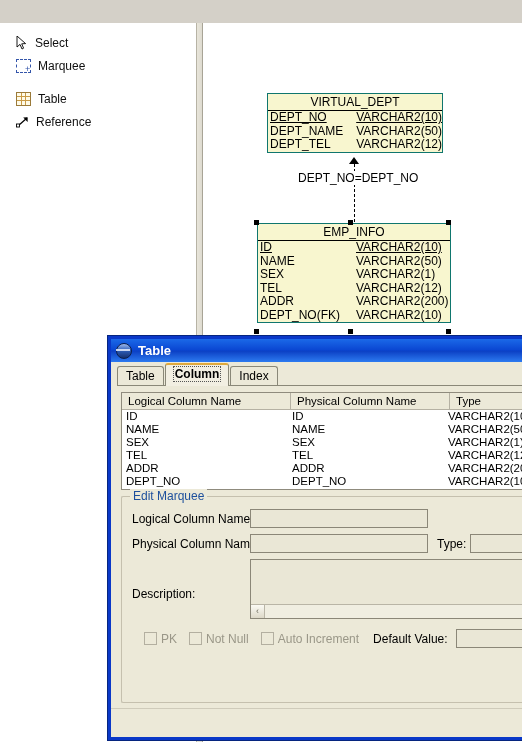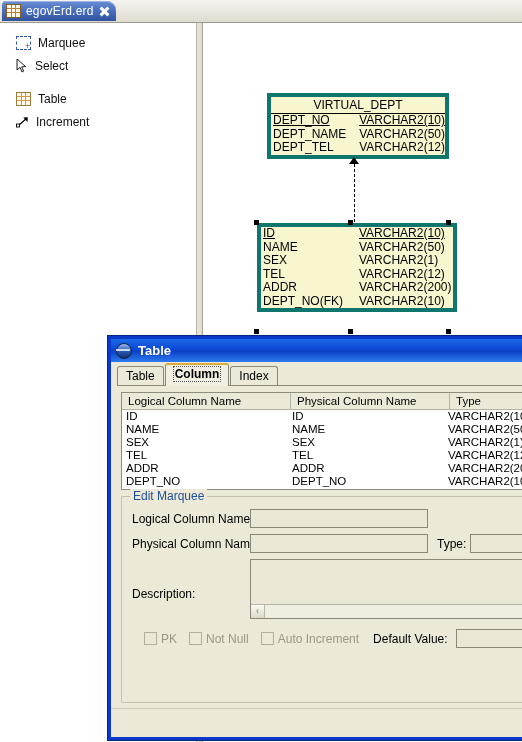--- a/index.html
+++ b/index.html
@@ -93,21 +93,21 @@
     background:linear-gradient(to right,#e8e5da,#dedbd0);
     border-right:1px solid #a8a496;
   }
 
   
   .canvas{
     position:absolute; left:203px; top:23px; right:0; bottom:0;
     background:#ffffff;
   }
 
-  .erd-table{ position:absolute; background:#f8f6cf; border:4px solid #0f766e; }
+  .erd-table{ position:absolute; background:#f8f6cf; border:1px solid #0f766e; }
   .erd-title{
     text-align:center; font-size:12px; padding:1px 4px 1px; border-bottom:1px solid #000;
     white-space:nowrap;
   }
   .erd-rows{ }
   .erd-row{ display:flex; font-size:12px; line-height:13.5px; white-space:nowrap; }
   .erd-row .c1{ padding-left:2px; }
   .erd-row .c2{ padding-left:4px; text-align:left; }
   .erd-row.pk .c1, .erd-row.pk .c2 { text-decoration:underline; }
 
@@ -211,59 +211,52 @@
   .foot{
     position:absolute; left:0; right:0; bottom:0; height:28px;
     background:#ece9d8; border-top:1px solid #cfcbba;
   }
 </style>
 </head>
 <body>
 
 <div id="root">
 
-  <div class="tabbar">
-    <div class="edtab">
-      <span class="tabicon"></span>
-      <span class="tabtext">egovErd.erd</span>
-      <span class="closex"></span>
-    </div>
-  </div>
 
   <div class="palette">
     <div style="height:8px"></div>
-    <div class="pal-item">
-      <span class="ic ic-marquee"></span>
-      <span>Marquee</span>
-    </div>
     <div class="pal-item">
       <span class="ic ic-cursor">
         <svg width="12" height="14" viewBox="0 0 12 14">
             <polygon points="1,0 1,11 4,8.4 6,13 7.6,12.2 5.7,7.8 9.6,7.6" fill="#ffffff" stroke="#000" stroke-width="0.9"></polygon>
           </svg>
       </span>
       <span>Select</span>
+    </div>
+    <div class="pal-item">
+      <span class="ic ic-marquee"></span>
+      <span>Marquee</span>
     </div>
     <div style="height:6px"></div>
 
 
     <div style="height:4px"></div>
     <div class="pal-item">
       <span class="ic ic-table"></span>
       <span>Table</span>
     </div>
     <div class="pal-item">
       <span class="ic ic-ref">
         <svg width="13" height="12" viewBox="0 0 13 12">
           <line x1="2.5" y1="9.5" x2="11" y2="2" stroke="#000" stroke-width="1.2"></line>
           <polygon points="11.6,1.2 11.6,6 7.2,1.6" fill="#000"></polygon>
           <rect x="0.5" y="8" width="3" height="3" fill="#fff" stroke="#000" stroke-width="0.9"></rect>
         </svg>
       </span>
-      <span>Increment</span>
+      <span>Reference</span>
     </div>
   </div>
 
   <div class="sash"></div>
 
   <div class="canvas">
 
     <div class="erd-table" style="left:64px; top:70px; width:174px;">
       <div class="erd-title">VIRTUAL_DEPT</div>
       <div class="erd-rows">
@@ -277,22 +270,24 @@
         </div>
         <div class="erd-row">
           <span class="c1" style="width:96px">DEPT_TEL</span>
           <span class="c2">VARCHAR2(12)</span>
         </div>
       </div>
     </div>
 
     <div class="arrow-up" style="left:146px; top:134px;"></div>
     <div class="rel-line" style="left:151px; top:141px; height:58px;"></div>
+    <div class="rel-label" style="left:93px; top:148px;">DEPT_NO=DEPT_NO</div>
 
     <div class="erd-table" style="left:54px; top:200px; width:192px;">
+      <div class="erd-title">EMP_INFO</div>
       <div class="erd-rows">
         <div class="erd-row pk">
           <span class="c1" style="width:92px">ID</span>
           <span class="c2">VARCHAR2(10)</span>
         </div>
         <div class="erd-row">
           <span class="c1" style="width:92px">NAME</span>
           <span class="c2">VARCHAR2(50)</span>
         </div>
         <div class="erd-row">

